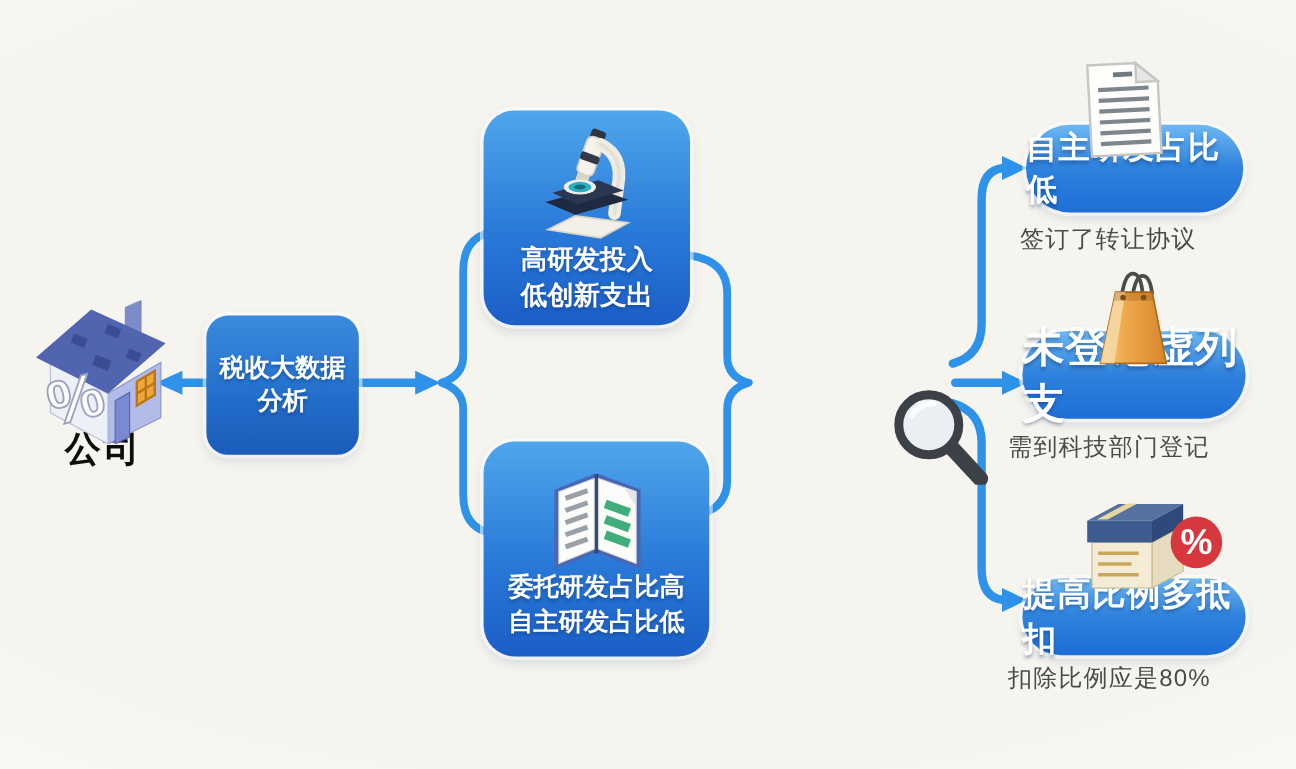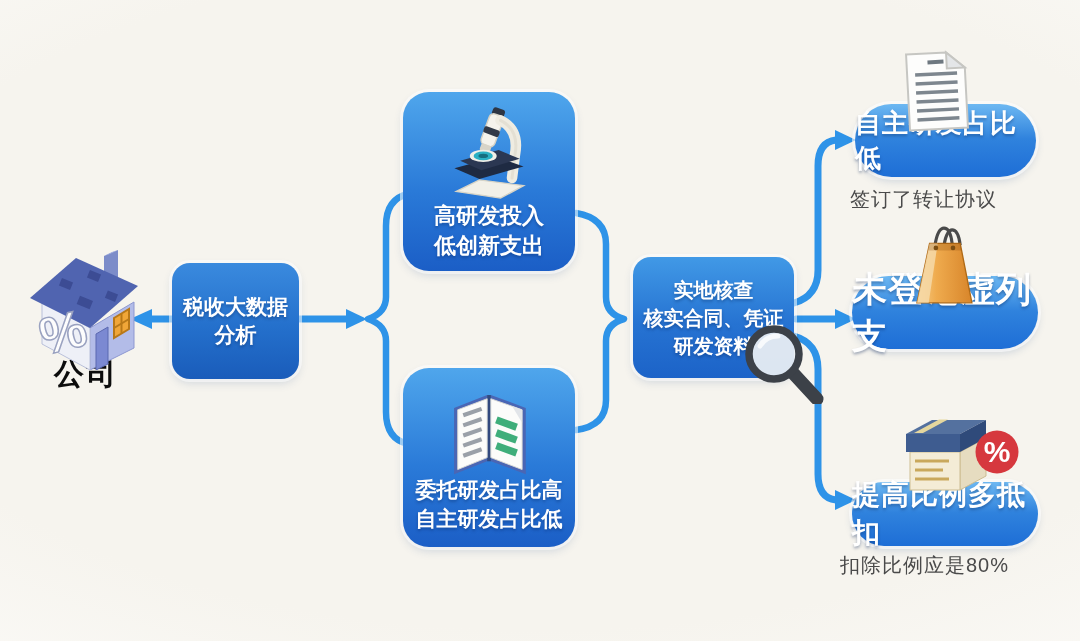--- a/index.html
+++ b/index.html
@@ -97,21 +97,21 @@
         <ellipse cx="44" cy="53" rx="14" ry="6.5" fill="#f0efe8"></ellipse>
         <ellipse cx="44" cy="53" rx="10" ry="4.5" fill="#2ab0c4"></ellipse>
         <ellipse cx="44" cy="53" rx="5" ry="2.2" fill="#156e80"></ellipse>
         <polygon points="16,90 40,78 86,84 62,97" fill="#f2f0e8" stroke="#d8d4c6" stroke-width="1.5"></polygon>
       </svg>
     </span>
     <span class="ln">高研发投入</span>
     <span class="ln">低创新支出</span>
   </div>
 
-  <div class="bluebox bigbox" style="left:403px;top:368px;width:172px;height:177px;font-size:21px;line-height:1.35;padding-top:2px;">
+  <div class="bluebox bigbox" style="left:403px;top:368px;width:188px;height:177px;font-size:21px;line-height:1.35;padding-top:2px;">
     <span>
       <svg width="92" height="92" viewBox="0 0 100 100">
         <polygon points="12,26 48,12 48,84 12,98" fill="#4a66b4"></polygon>
         <polygon points="52,12 90,26 90,98 52,84" fill="#4a66b4"></polygon>
         <polygon points="48,12 52,12 52,84 48,84" fill="#32497e"></polygon>
         <polygon points="16,28 48,16 48,80 16,93" fill="#fcfcfa" stroke="#d8d8d2" stroke-width="1"></polygon>
         <polygon points="52,16 86,28 86,93 52,80" fill="#fcfcfa" stroke="#d8d8d2" stroke-width="1"></polygon>
         <polygon points="86,28 86,42 75,24" fill="#e2e5e9"></polygon>
         <g stroke="#9aa0a8" stroke-width="4.5">
           <line x1="22" y1="34" x2="42" y2="27"></line>
@@ -124,25 +124,20 @@
           <line x1="58" y1="39" x2="80" y2="47"></line>
           <line x1="58" y1="53" x2="80" y2="61"></line>
           <line x1="58" y1="67" x2="80" y2="75"></line>
         </g>
       </svg>
     </span>
     <span class="ln">委托研发占比高</span>
     <span class="ln">自主研发占比低</span>
   </div>
 
-  <div class="bluebox" style="left:633px;top:257px;width:161px;height:121px;font-size:20px;line-height:1.4;border-radius:18px;background:linear-gradient(180deg,#4199e6 0%,#2673d2 55%,#1c63c8 100%);">
-    <span class="ln">实地核查</span>
-    <span class="ln">核实合同、凭证</span>
-    <span class="ln">研发资料</span>
-  </div>
   <div class="icon-wrap" style="left:740px;top:320px;z-index:5;">
     <svg width="84" height="84" viewBox="0 0 84 84">
       <line x1="53" y1="53" x2="77" y2="79" stroke="#3c4148" stroke-width="13" stroke-linecap="round"></line>
       <circle cx="34" cy="34" r="25" fill="rgba(233,238,243,0.94)" stroke="#3c4148" stroke-width="7.5"></circle>
       <path d="M20,26 Q26,16 38,16" fill="none" stroke="#ffffff" stroke-width="5" stroke-linecap="round" opacity="0.8"></path>
     </svg>
   </div>
 
   <div class="icon-wrap" style="left:903px;top:50px;">
     <svg width="68" height="82" viewBox="0 0 68 82" transform="rotate(-3)">
@@ -178,20 +173,21 @@
       <polygon points="24,22 58,22 71,88 10,88" fill="url(#bagGrad)" stroke="#b06a16" stroke-width="1.5"></polygon>
       <polygon points="24,22 33,22 23,88 10,88" fill="#f6d9a8" opacity="0.85"></polygon>
       <polygon points="24,22 58,22 59.5,30 22.5,30" fill="rgba(120,60,0,0.22)"></polygon>
       <circle cx="31" cy="27" r="2.6" fill="#7c4e12"></circle>
       <circle cx="50" cy="27" r="2.6" fill="#7c4e12"></circle>
     </svg>
   </div>
   <div class="pill" style="left:852px;top:276px;width:186px;height:73px;font-size:35px;">
     <span>未登记虚列支</span>
   </div>
+  <div class="caption" style="left:840px;top:359px;width:210px;">需到科技部门登记</div>
 
   <div class="icon-wrap" style="left:902px;top:412px;">
     <svg width="118" height="86" viewBox="0 0 118 86">
       <polygon points="8,40 34,26 84,26 58,40" fill="#efe6cc"></polygon>
       <polygon points="58,40 84,26 84,64 58,78" fill="#e6dcc0" stroke="#cdbd92" stroke-width="1"></polygon>
       <rect x="8" y="40" width="50" height="38" fill="#f4ecd6" stroke="#cdbd92" stroke-width="1"></rect>
       <g stroke="#c9a85c" stroke-width="3">
         <line x1="13" y1="49" x2="47" y2="49"></line>
         <line x1="13" y1="58" x2="41" y2="58"></line>
         <line x1="13" y1="67" x2="47" y2="67"></line>

